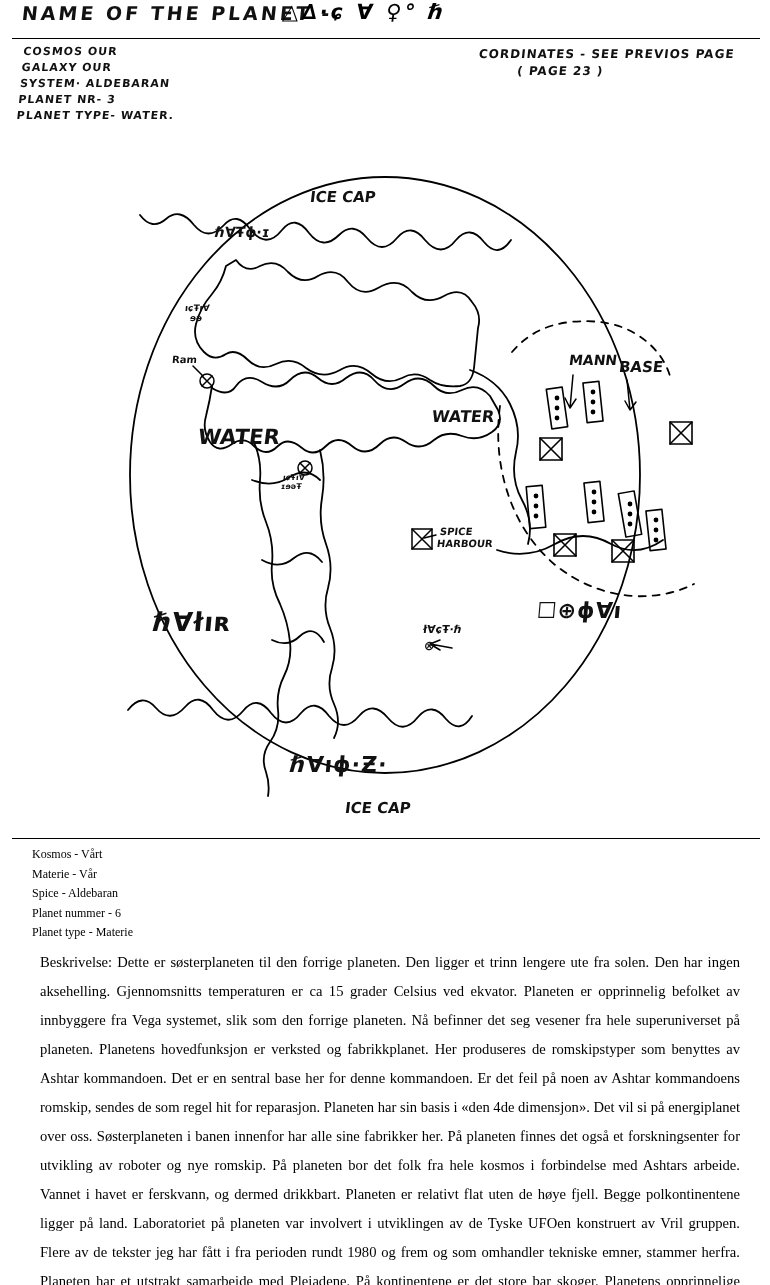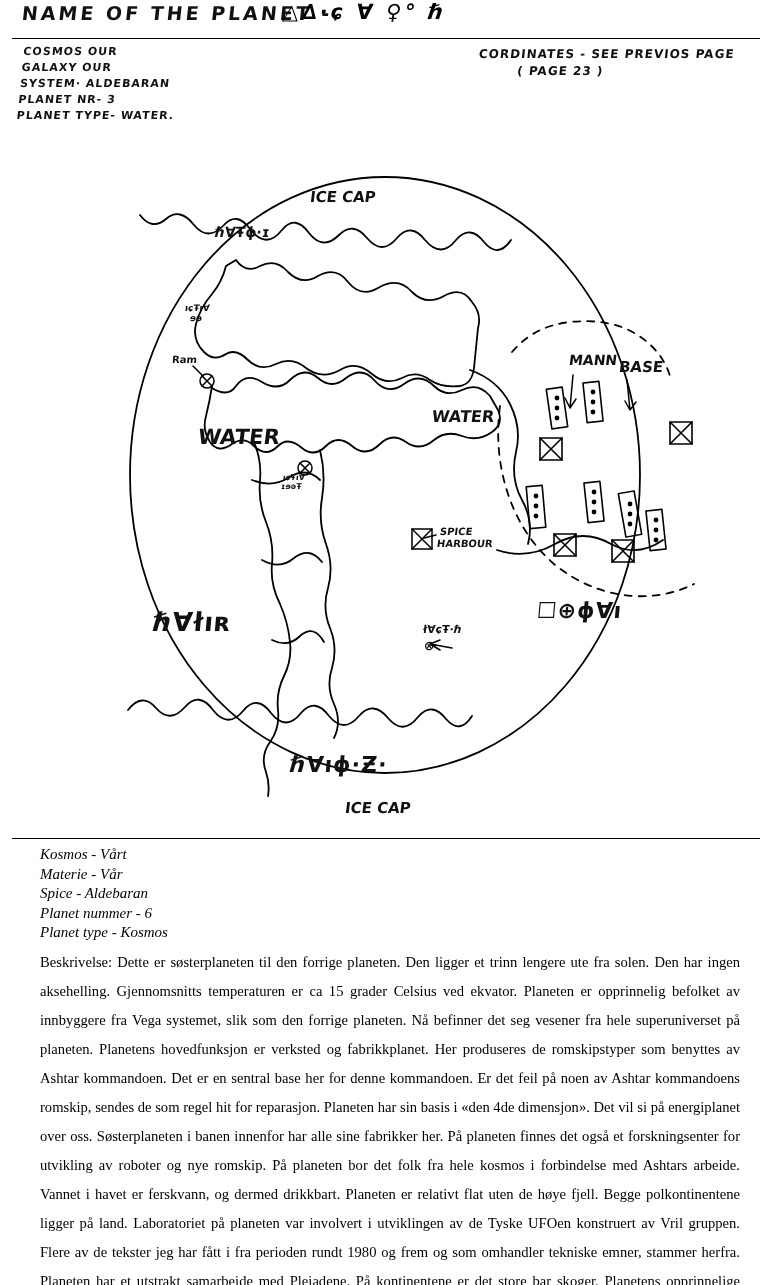--- a/index.html
+++ b/index.html
@@ -100,25 +100,24 @@
     font-family: "DejaVu Sans", sans-serif;
     font-weight: bold;
     color: #111;
     white-space: nowrap;
     transform: skewX(-5deg);
   }
 
   
   .legend {
     position: absolute;
-    left: 40px;
+    left: 32px;
     top: 845px;
-    font-size: 15px;
+    font-size: 12px;
     line-height: 19.5px;
-    font-style: italic;
   }
 
   
   .description {
     position: absolute;
     left: 40px;
     top: 948px;
     width: 700px;
     font-size: 14.6px;
     line-height: 29px;
@@ -268,18 +267,18 @@
     <div class="glyph-label" style="left:537px; top:478px; font-size:22px; letter-spacing:1px;">☐⊕ɸⱯı</div>
   </div>
 
   <div class="rule rule-bottom"></div>
 
   <div class="legend">
     <div>Kosmos - Vårt</div>
     <div>Materie - Vår</div>
     <div>Spice - Aldebaran</div>
     <div>Planet nummer - 6</div>
-    <div>Planet type - Kosmos</div>
+    <div>Planet type - Materie</div>
   </div>
 
   <div class="description">Beskrivelse: Dette er søsterplaneten til den forrige planeten. Den ligger et trinn lengere ute fra solen. Den har ingen aksehelling. Gjennomsnitts temperaturen er ca   15 grader Celsius ved ekvator. Planeten er opprinnelig befolket av innbyggere fra Vega systemet, slik som den forrige planeten.  Nå befinner det seg vesener fra hele superuniverset på planeten. Planetens hovedfunksjon er verksted og fabrikkplanet. Her produseres de romskipstyper som benyttes av Ashtar kommandoen. Det er en sentral base her for denne kommandoen. Er det feil på noen av Ashtar kommandoens romskip, sendes de som regel hit for reparasjon. Planeten har sin basis i «den 4de dimensjon».  Det vil si på energiplanet over oss. Søsterplaneten i banen innenfor har alle sine fabrikker her. På planeten finnes det også et forskningsenter for utvikling av roboter og nye romskip. På planeten bor det folk fra hele kosmos i forbindelse med Ashtars arbeide. Vannet i havet er ferskvann, og dermed drikkbart. Planeten er relativt flat uten de høye fjell. Begge polkontinentene ligger på land. Laboratoriet på planeten var involvert i utviklingen av de Tyske UFOen konstruert av Vril gruppen. Flere av de tekster jeg har fått i fra perioden rundt 1980 og frem og som omhandler tekniske emner, stammer herfra. Planeten har et utstrakt samarbeide med Pleiadene. På kontinentene er det store bar skoger.  Planetens opprinnelige befolkning, bor somregel i byer som ligger relativt nær vannet. På planeten ligger det også en teknisk høyskole, som benyttes av folk fra flere planeter. Innbyggere fra denne planeten har bygget en underjordisk UFO base i Antarktis på Jorden. Planeten vil ikke samarbeide med CIA eller USA myndigheter. Planeten håper på et nytt samarbeide med Tyskland og det Euro Fellesskapet som bygges i forbindelse med den nye sivilisasjonen på Jorden.</div>
 
 </div>
 
 </body></html>

